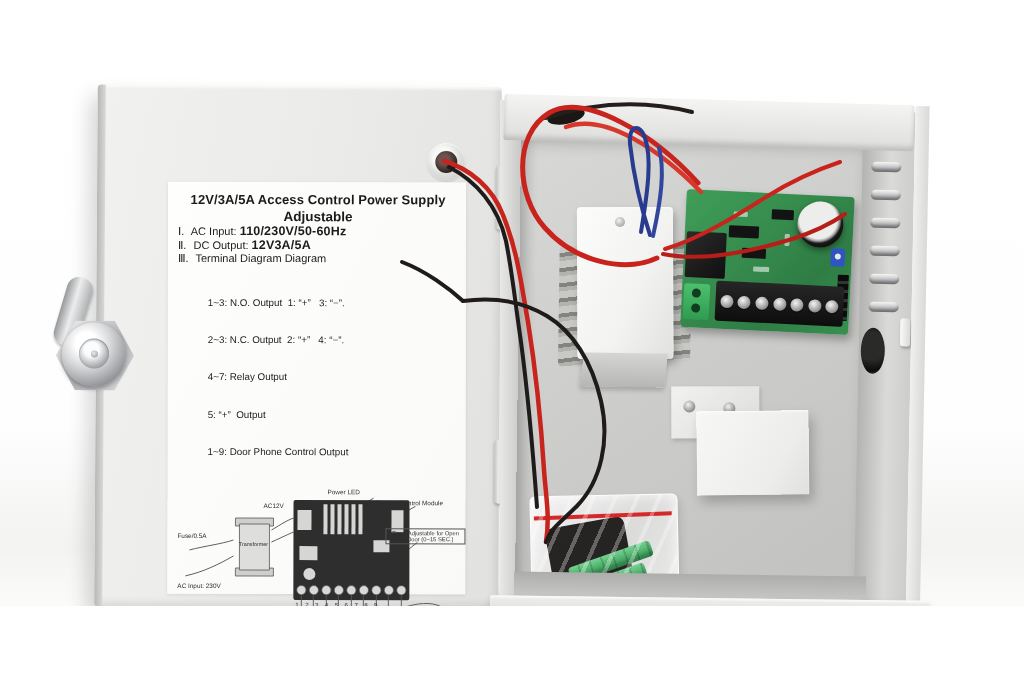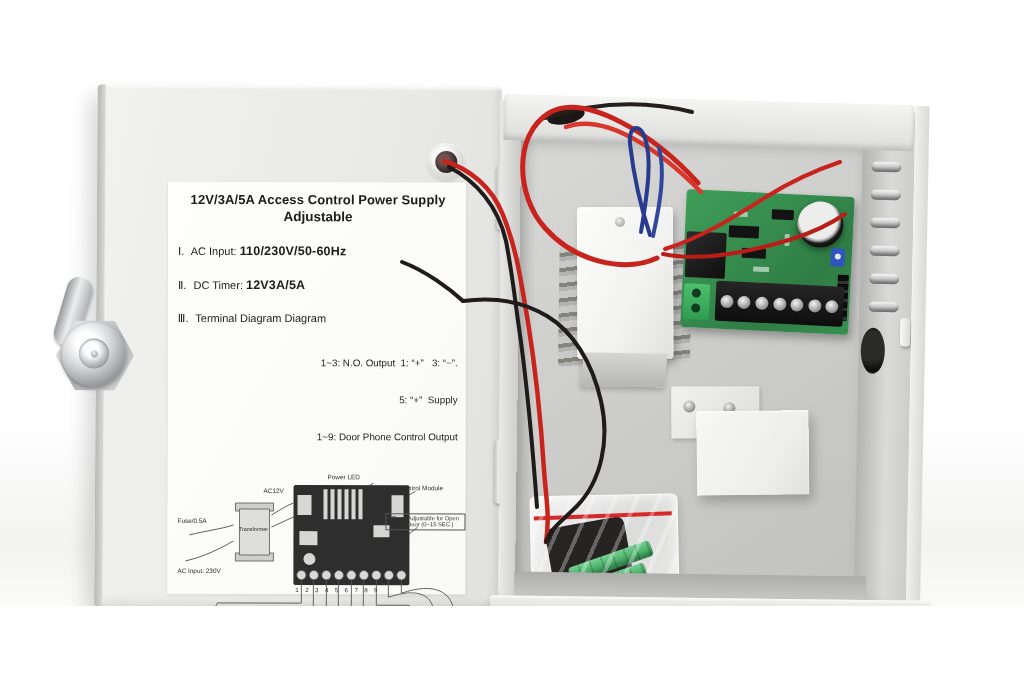--- a/index.html
+++ b/index.html
@@ -45,25 +45,25 @@
   .lock-pin{position:absolute;left:41px;top:74px;width:7px;height:7px;border-radius:50%;
     background:radial-gradient(circle at 40% 35%,#eeeeee,#8a8b8e);}
 
   
   .paper{position:absolute;left:72px;top:96px;width:298px;height:412px;
     background:linear-gradient(120deg,#fefefd,#f9f9f7);
     transform:rotate(-.3deg);box-shadow:0 1px 4px rgba(0,0,0,.10);
     padding:10px 8px 0 10px;box-sizing:border-box;color:#1b1b1b;}
   .ttl{font-size:13px;font-weight:bold;text-align:center;line-height:1.25;letter-spacing:.1px;}
   .ttl2{font-size:13.5px;font-weight:bold;text-align:center;margin-top:1px;}
-  .sec{margin-top:20px;font-size:11px;}
+  .sec{margin-top:0;font-size:11px;}
   .sec .num{font-size:11px;margin-right:4px;}
   .sec .val{font-weight:bold;font-size:12.5px;letter-spacing:.2px;}
   .terms{margin:7px 0 0 30px;font-size:9.8px;line-height:1.24;white-space:pre;}
-  .terms div{margin-bottom:1px;text-align:right;}
+  .terms div{margin-bottom:1px;}
 
   
   .diagram{position:relative;width:282px;height:182px;margin-top:6px;}
   .diagram svg{position:absolute;left:0;top:0;}
   .dl{position:absolute;font-size:6.4px;color:#2e2e2e;line-height:1.1;white-space:nowrap;}
   .dl.wrap{white-space:normal;}
   .dl-powerled{left:150px;top:-2px;}
   .dl-remote{left:198px;top:9px;width:90px;}
   .dl-timer{left:208px;top:38px;width:74px;border:1px solid #555;padding:1px 2px;white-space:normal;text-align:center;font-size:5.8px;}
   .dl-ac12v{left:86px;top:12px;}
@@ -217,31 +217,33 @@
       <div class="ttl">12V/3A/5A Access Control Power Supply</div>
       <div class="ttl2">Adjustable</div>
 
       <div class="sec">
         <span class="num">Ⅰ.</span>
         <span class="nm">AC Input:</span>
         <span class="val">110/230V/50-60Hz</span>
       </div>
       <div class="sec">
         <span class="num">Ⅱ.</span>
-        <span class="nm">DC Timer:</span>
+        <span class="nm">DC Output:</span>
         <span class="val">12V3A/5A</span>
       </div>
       <div class="sec">
         <span class="num">Ⅲ.</span>
         <span class="nm">Terminal Diagram Diagram</span>
       </div>
 
       <div class="terms">
         <div>1~3: N.O. Output  1: “+”   3: “−”.</div>
-        <div>5: “+”  Supply</div>
+        <div>2~3: N.C. Output  2: “+”   4: “−”.</div>
+        <div>4~7: Relay Output</div>
+        <div>5: “+”  Output</div>
         <div>1~9: Door Phone Control Output</div>
       </div>
 
       <div class="diagram">
         <svg width="282" height="182" viewBox="0 0 282 182">
           <g stroke="#4d4d4d" stroke-width=".9" fill="none">
             <path d="M12 60 C 28 56,44 54,56 50"></path>
             <path d="M8 86 C 26 82,42 74,56 66"></path>
             <path d="M94 40 C 104 34,110 30,116 28"></path>
             <path d="M94 52 C 105 47,111 44,116 42"></path>

